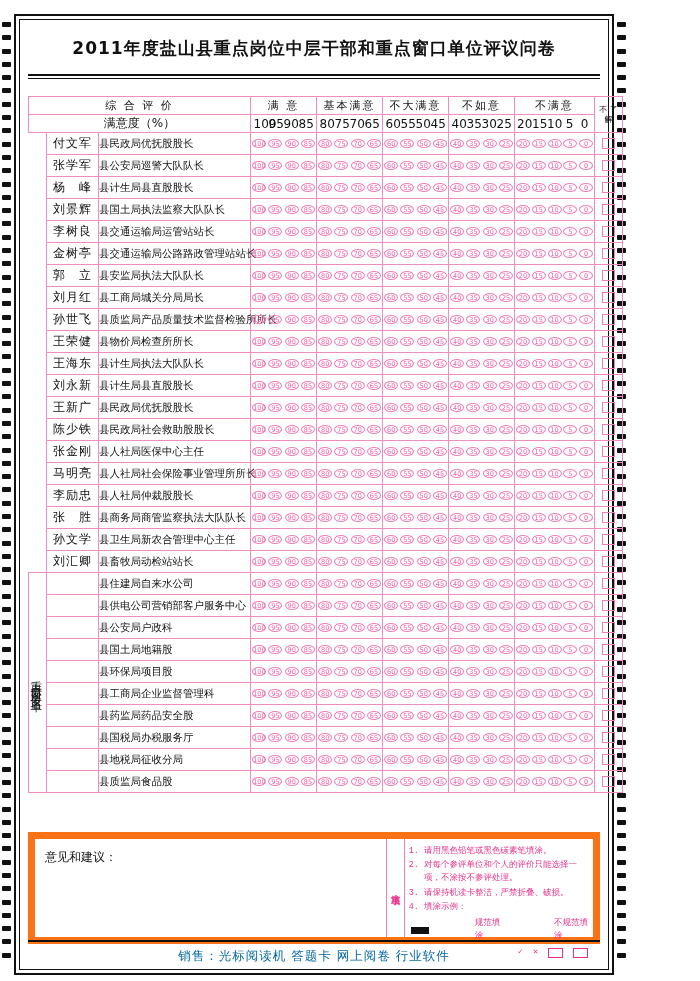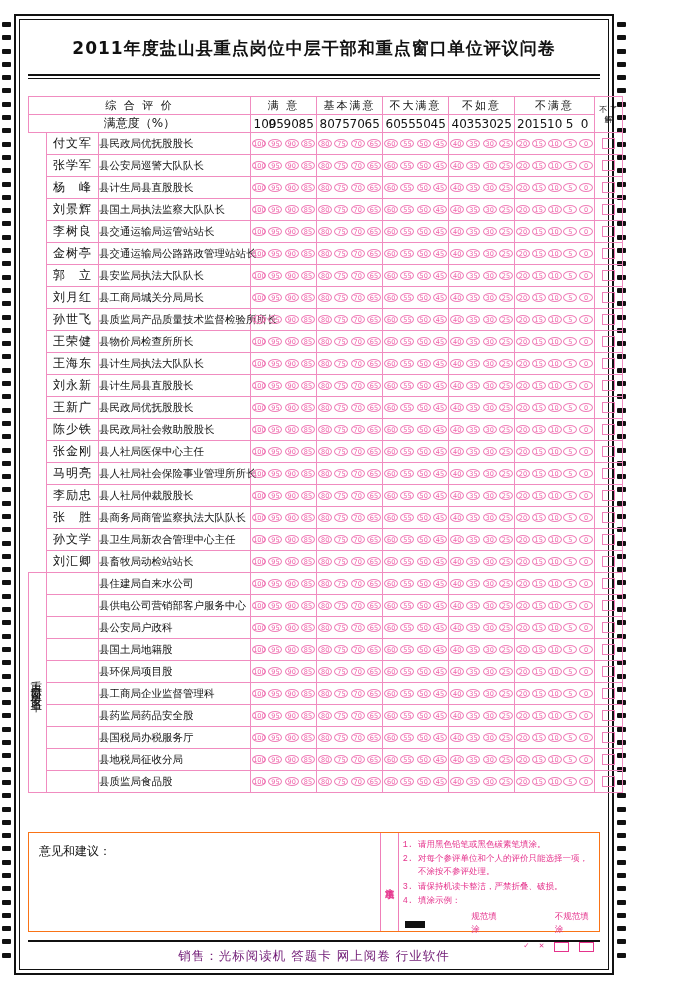--- a/index.html
+++ b/index.html
@@ -113,21 +113,21 @@
     font-size:11.5px;
     letter-spacing:3px;
     text-align:center;
     line-height:1.15;
     color:#111;
   }
   .vcell{width:18px;text-align:center;vertical-align:middle;}
   
   .bottom{
     position:absolute;left:28px;right:28px;top:828px;height:98px;
-    border:1px solid #f97316;
+    border:7px solid #f97316;
     display:flex;
   }
   .opin{
     width:352px;border-right:1px solid #ef7fb8;box-sizing:border-box;
     font-size:12px;color:#111;padding:10px 0 0 10px;
   }
   .notes{
     flex:1;display:flex;
   }
   .notes-label{
@@ -148,21 +148,21 @@
     color:#e5338c;
   }
   .fillrow .lbl{font-size:8.5px;margin-left:40px;}
   .ex-ok{display:inline-block;width:22px;height:7px;background:#111;}
   .ex-bad{display:inline-block;width:13px;height:8px;border:1px solid #e5338c;}
   .marks-row{display:flex;gap:10px;align-items:center;}
   .footer{
     position:absolute;left:28px;right:28px;top:936px;height:24px;
     border-top:2px solid #111;
     display:flex;align-items:center;justify-content:center;
-    font-size:12.5px;color:#701a75;letter-spacing:1px;
+    font-size:12.5px;color:#0369a1;letter-spacing:1px;
   }
   .footer .ft{margin-top:4px;}
 </style>
 </head>
 <body>
 
 <div class="page">
 
   <div class="frame-outer"></div>
   <div class="frame-inner"></div>

